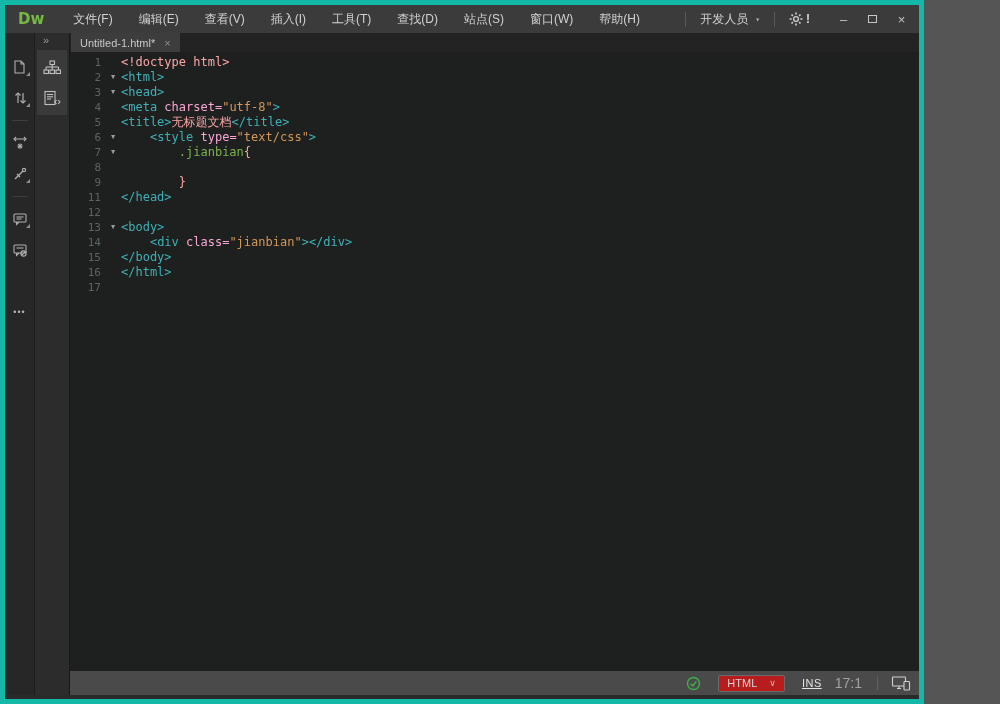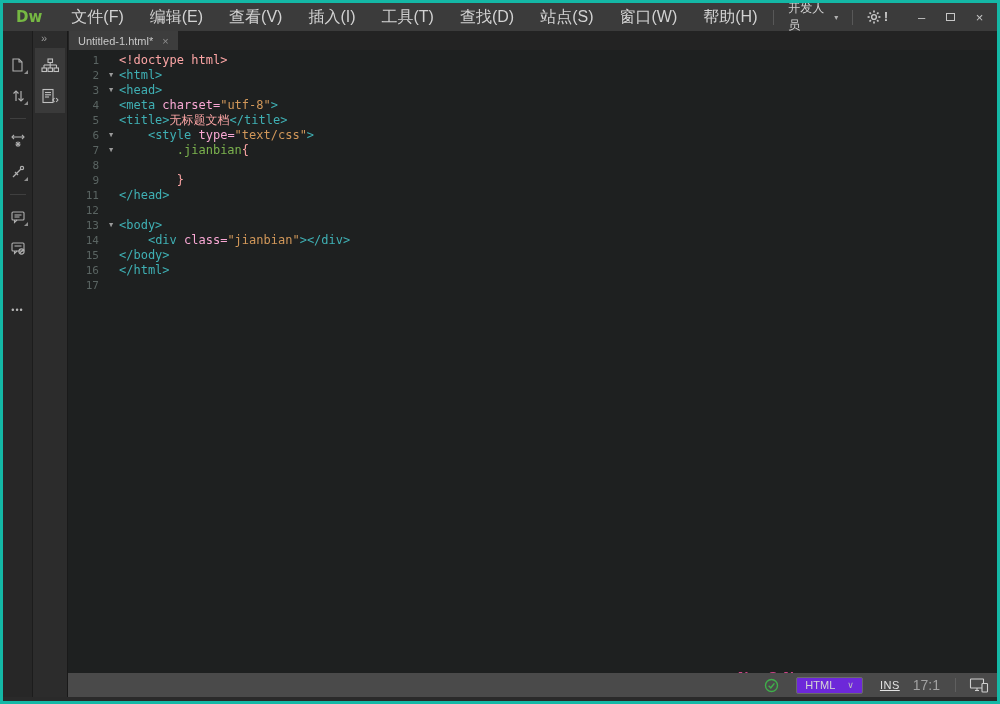--- a/index.html
+++ b/index.html
@@ -1,28 +1,28 @@
 <!DOCTYPE html>
 <html><head>
 <meta charset="utf-8">
 <style>
   * { margin:0; padding:0; box-sizing:border-box; }
   html,body { background:#555; }
   body { font-family:"Liberation Sans", sans-serif; }
 
-  .window { position:relative; width:1000px; height:704px; background:#1e2020; overflow:hidden; border:3px solid #14b8a6; }
+  .window { position:relative; width:924px; height:704px; background:#1e2020; overflow:hidden; border:5px solid #14b8a6; }
 
   
   .titlebar { position:absolute; top:0; left:0; right:0; height:28px; background:#3b3b3b; display:flex; align-items:center; padding-left:13px; }
   .logo { color:#76b843; font-weight:bold; font-size:15px; margin-right:16px; font-family:"DejaVu Sans", sans-serif; }
   .menubar { display:flex; height:100%; }
-  .menu-item { padding:0 13px; font-size:16px; color:#d2d2d2; line-height:28px; cursor:default; white-space:nowrap; }
+  .menu-item { padding:0 13px; font-size:12px; color:#d2d2d2; line-height:28px; cursor:default; white-space:nowrap; }
   .tb-right { margin-left:auto; display:flex; align-items:center; height:100%; }
   .vsep { width:1px; height:15px; background:#585858; margin:0 3px; }
-  .workspace { display:flex; align-items:center; gap:7px; padding:0 11px; font-size:12px; color:#d2d2d2; cursor:default; }
+  .workspace { display:flex; align-items:center; gap:7px; padding:0 11px; font-size:12px; color:#d2d2d2; cursor:default;font-family:Liberation Mono, monospace; }
   .caret-sm { font-size:8px; color:#b0b0b0; }
   .sync { display:flex; align-items:center; gap:3px; padding:0 11px; cursor:default; }
   .alert-badge { color:#d8d8d8; font-size:12px; font-weight:bold; }
   .winctl { display:flex; margin-left:8px; margin-right:3px; }
   .winbtn { width:29px; height:21px; display:flex; align-items:center; justify-content:center; color:#c6c6c6; font-size:13px; background:none; border:none; cursor:default; }
   .max-glyph { width:9px; height:8px; border:1px solid #c6c6c6; display:block; }
 
   
   .leftcol1 { position:absolute; top:28px; left:0; width:30px; bottom:4px; background:#272727; border-right:1px solid #1c1c1c; display:flex; flex-direction:column; align-items:center; padding-top:22px; }
   .tool-btn { position:relative; width:24px; height:24px; display:flex; align-items:center; justify-content:center; margin-bottom:7px; background:none; border:none; }
@@ -50,21 +50,21 @@
   .tok-tag { color:#3fb0b4; }
   .tok-attr { color:#f9a8d4; }
   .tok-value { color:#d2985a; }
   .tok-selector { color:#7cb34e; }
 
   .watermark { position:absolute; left:735px; top:663px; width:80px; height:13px; overflow:hidden; color:#ec4899; font:italic bold 15px "DejaVu Serif", serif; letter-spacing:7px; opacity:.85; }
 
   
   .statusbar { position:absolute; left:65px; right:0; bottom:4px; height:24px; background:#4a4a4a; display:flex; align-items:center; justify-content:flex-end; }
   .lint-ok { display:flex; align-items:center; margin-right:17px; }
-  .doctype { display:flex; align-items:center; gap:12px; background:#6d28d9; border:1px solid #6a6a6a; border-radius:2px; height:17px; padding:0 8px; font-size:11px; color:#d6d6d6; margin-right:17px; cursor:default; }
+  .doctype { display:flex; align-items:center; gap:12px; background:#b91c1c; border:1px solid #6a6a6a; border-radius:2px; height:17px; padding:0 8px; font-size:11px; color:#d6d6d6; margin-right:17px; cursor:default; }
   .doctype .caret-sm { font-size:9px; color:#c0c0c0; }
   .ins-toggle { font-size:11px; color:#e2e2e2; text-decoration:underline; margin-right:13px; letter-spacing:.5px; cursor:default; }
   .curpos { font-size:14px; color:#a2a2a2; margin-right:15px; }
   .sb-sep { width:1px; height:14px; background:#5f5f5f; margin-right:13px; }
   .device-btn { margin-right:8px; background:none; border:none; display:flex; align-items:center; }
 
   .bottomstrip { position:absolute; left:0; right:0; bottom:0; height:4px; background:#2a2a2a; }
 
   svg { display:block; }
 </style>

